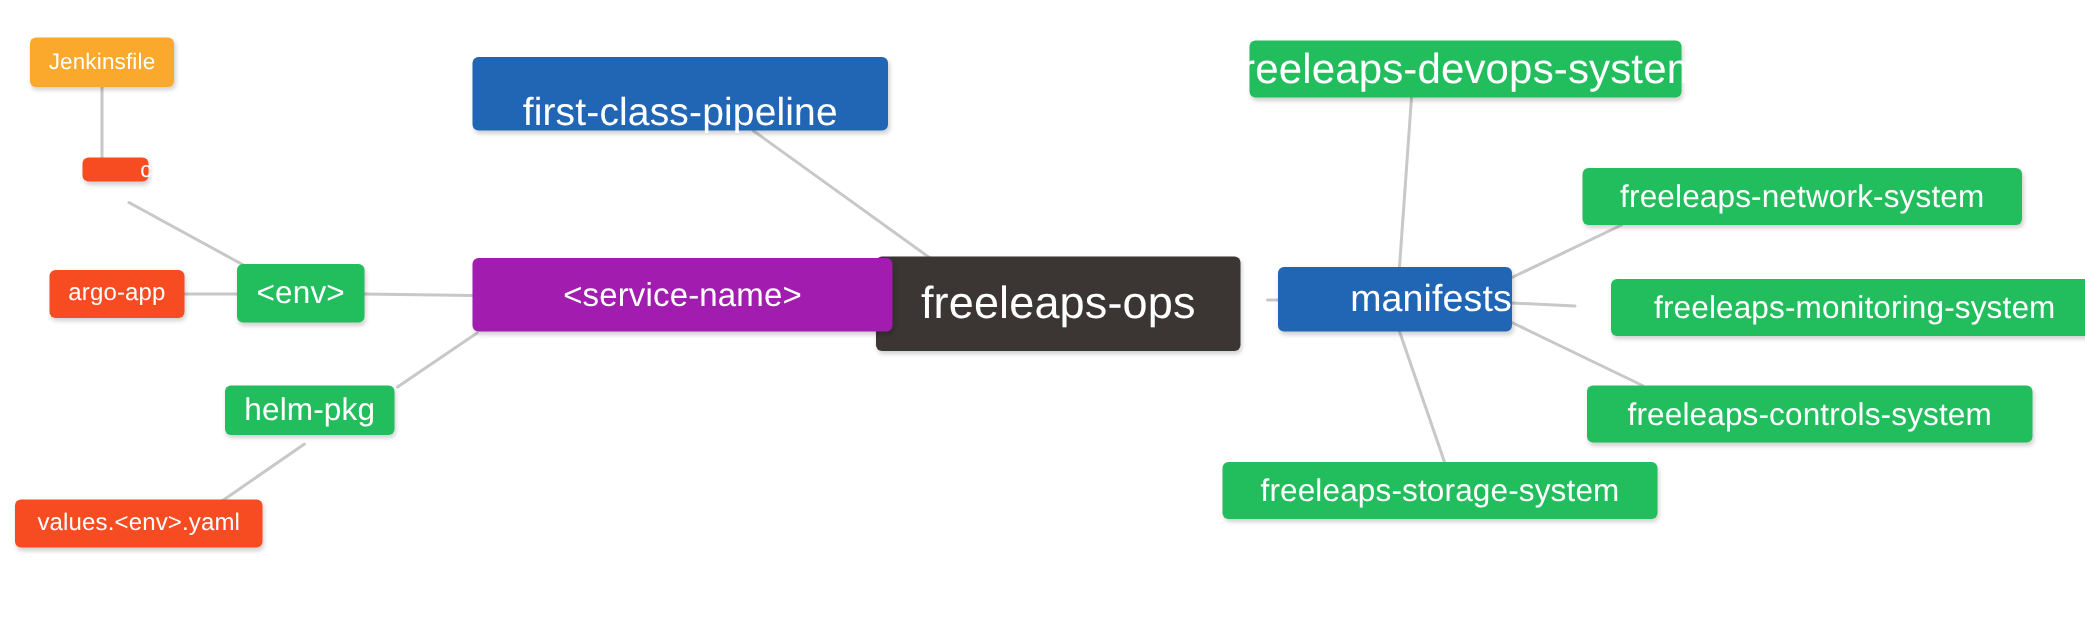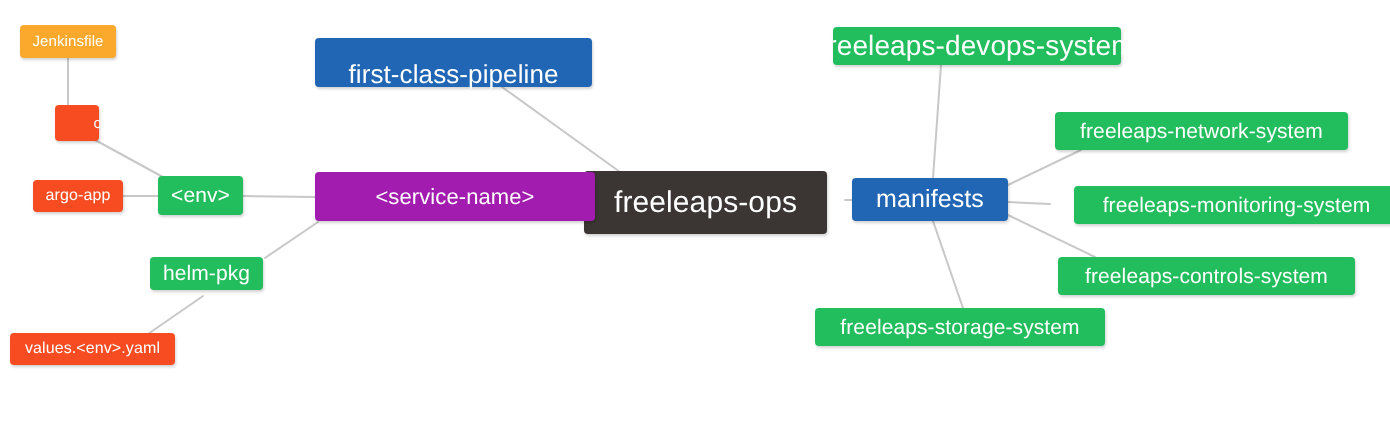--- a/index.html
+++ b/index.html
@@ -71,30 +71,30 @@
   <div id="node-layer">
       <div class="node" style="left: 584px; top: 171px; width: 243px; height: 63px; background: rgb(59, 54, 51); font-size: 30px;">
         <span class="node-label">freeleaps-ops</span>
       </div>
       <div class="node" style="left: 315px; top: 172px; width: 280px; height: 49px; background: #a21caf; font-size: 22px;">
         <span class="node-label">&lt;service-name&gt;</span>
       </div>
       <div class="node" style="left: 315px; top: 38px; width: 277px; height: 49px; background: rgb(33, 102, 180); font-size: 26px; align-items: flex-end;">
         <span class="node-label">first-class-pipeline</span>
       </div>
-      <div class="node" style="left: 852px; top: 178px; width: 156px; height: 43px; background: rgb(33, 102, 180); font-size: 25px;">
+      <div class="node" style="left: 852px; top: 178px; width: 156px; height: 43px; background: rgb(33, 102, 180); font-size: 25px; justify-content: flex-end;">
         <span class="node-label">manifests</span>
       </div>
       <div class="node" style="left: 158px; top: 176px; width: 85px; height: 39px; background: rgb(34, 189, 92); font-size: 21px;">
         <span class="node-label">&lt;env&gt;</span>
       </div>
       <div class="node" style="left: 150px; top: 257px; width: 113px; height: 33px; background: rgb(34, 189, 92); font-size: 21px;">
         <span class="node-label">helm-pkg</span>
       </div>
-      <div class="node" style="left: 55px; top: 105px; width: 31px; height: 36px; background: rgb(247, 76, 34); font-size: 15px; padding-left: 44px;">
+      <div class="node" style="left: 55px; top: 105px; width: 31px; height: 16px; background: rgb(247, 76, 34); font-size: 15px; padding-left: 44px;">
         <span class="node-label">ci</span>
       </div>
       <div class="node" style="left: 33px; top: 180px; width: 90px; height: 32px; background: rgb(247, 76, 34); font-size: 16px;">
         <span class="node-label">argo-app</span>
       </div>
       <div class="node" style="left: 10px; top: 333px; width: 165px; height: 32px; background: rgb(247, 76, 34); font-size: 16px;">
         <span class="node-label">values.&lt;env&gt;.yaml</span>
       </div>
       <div class="node" style="left: 20px; top: 25px; width: 96px; height: 33px; background: rgb(251, 169, 44); font-size: 15px;">
         <span class="node-label">Jenkinsfile</span>

